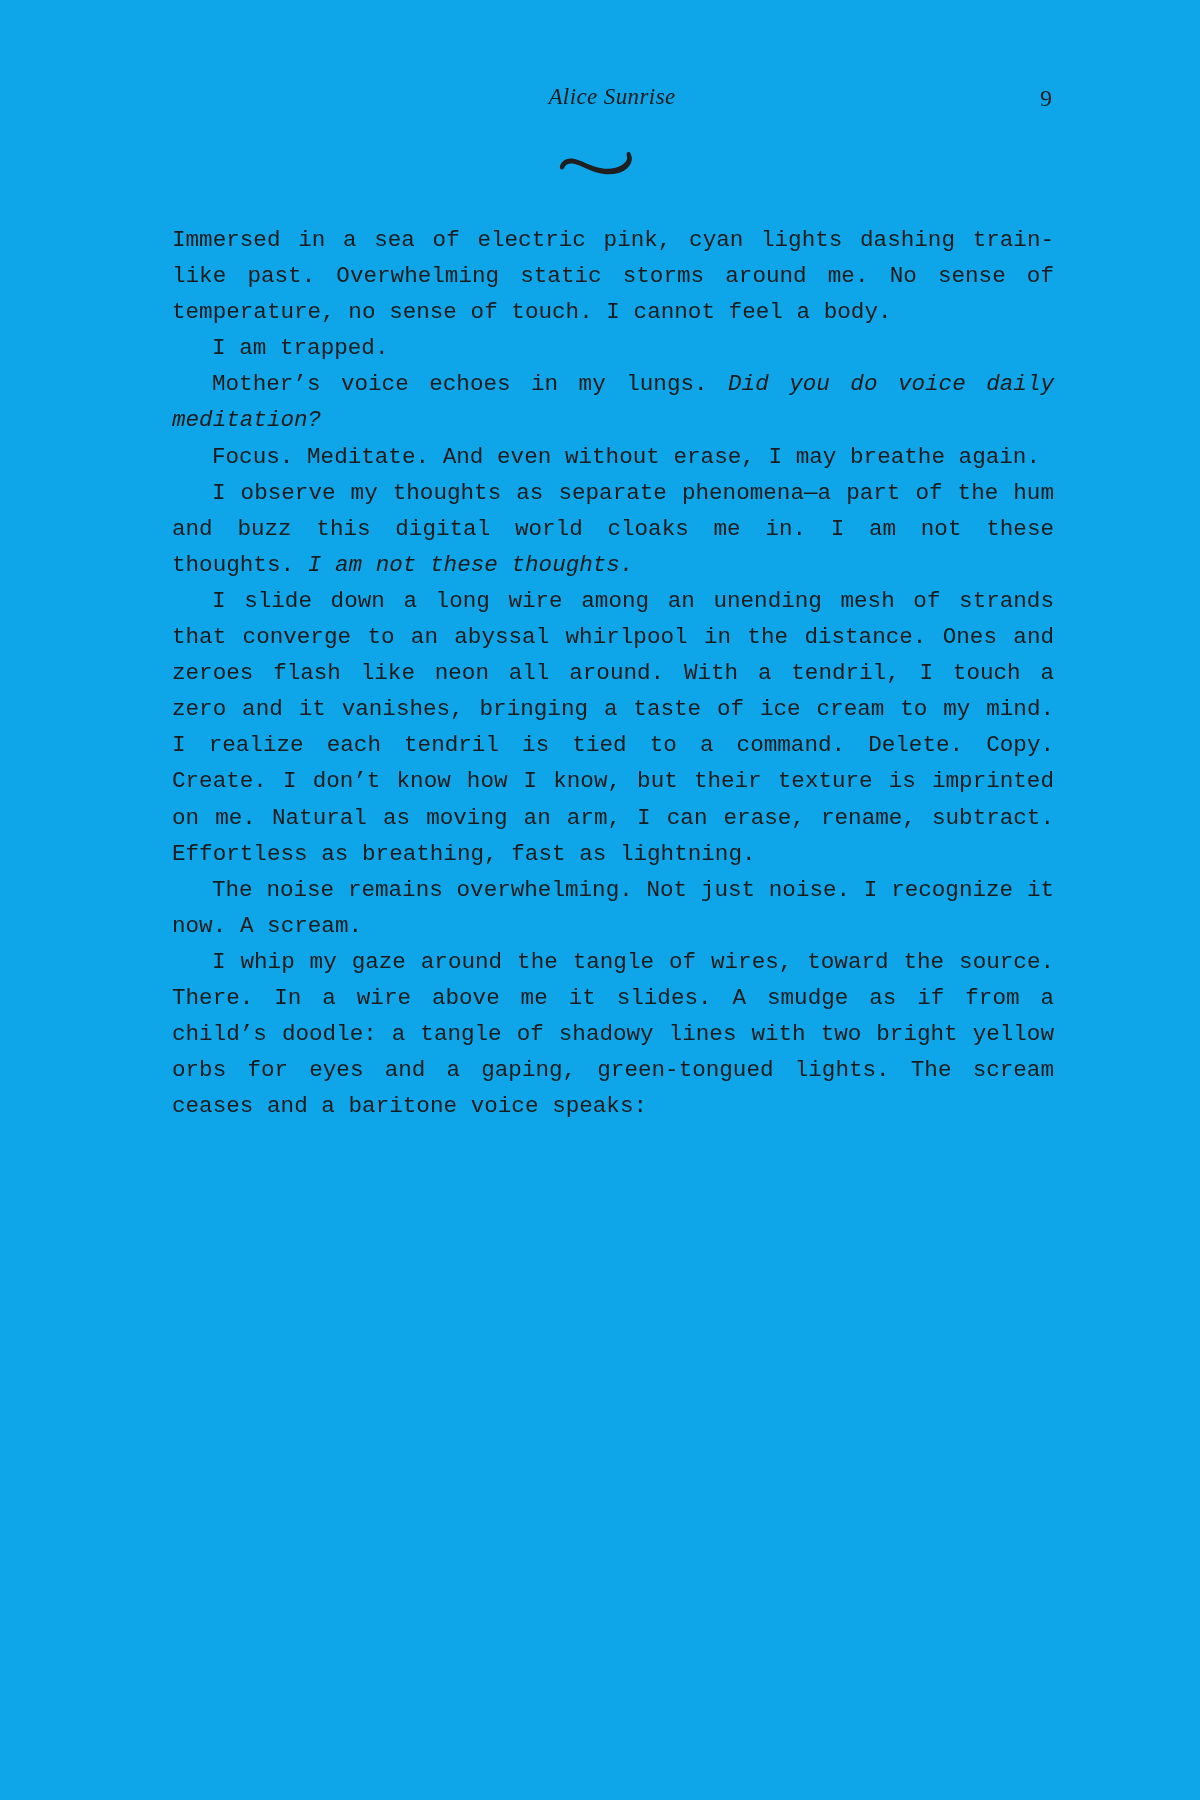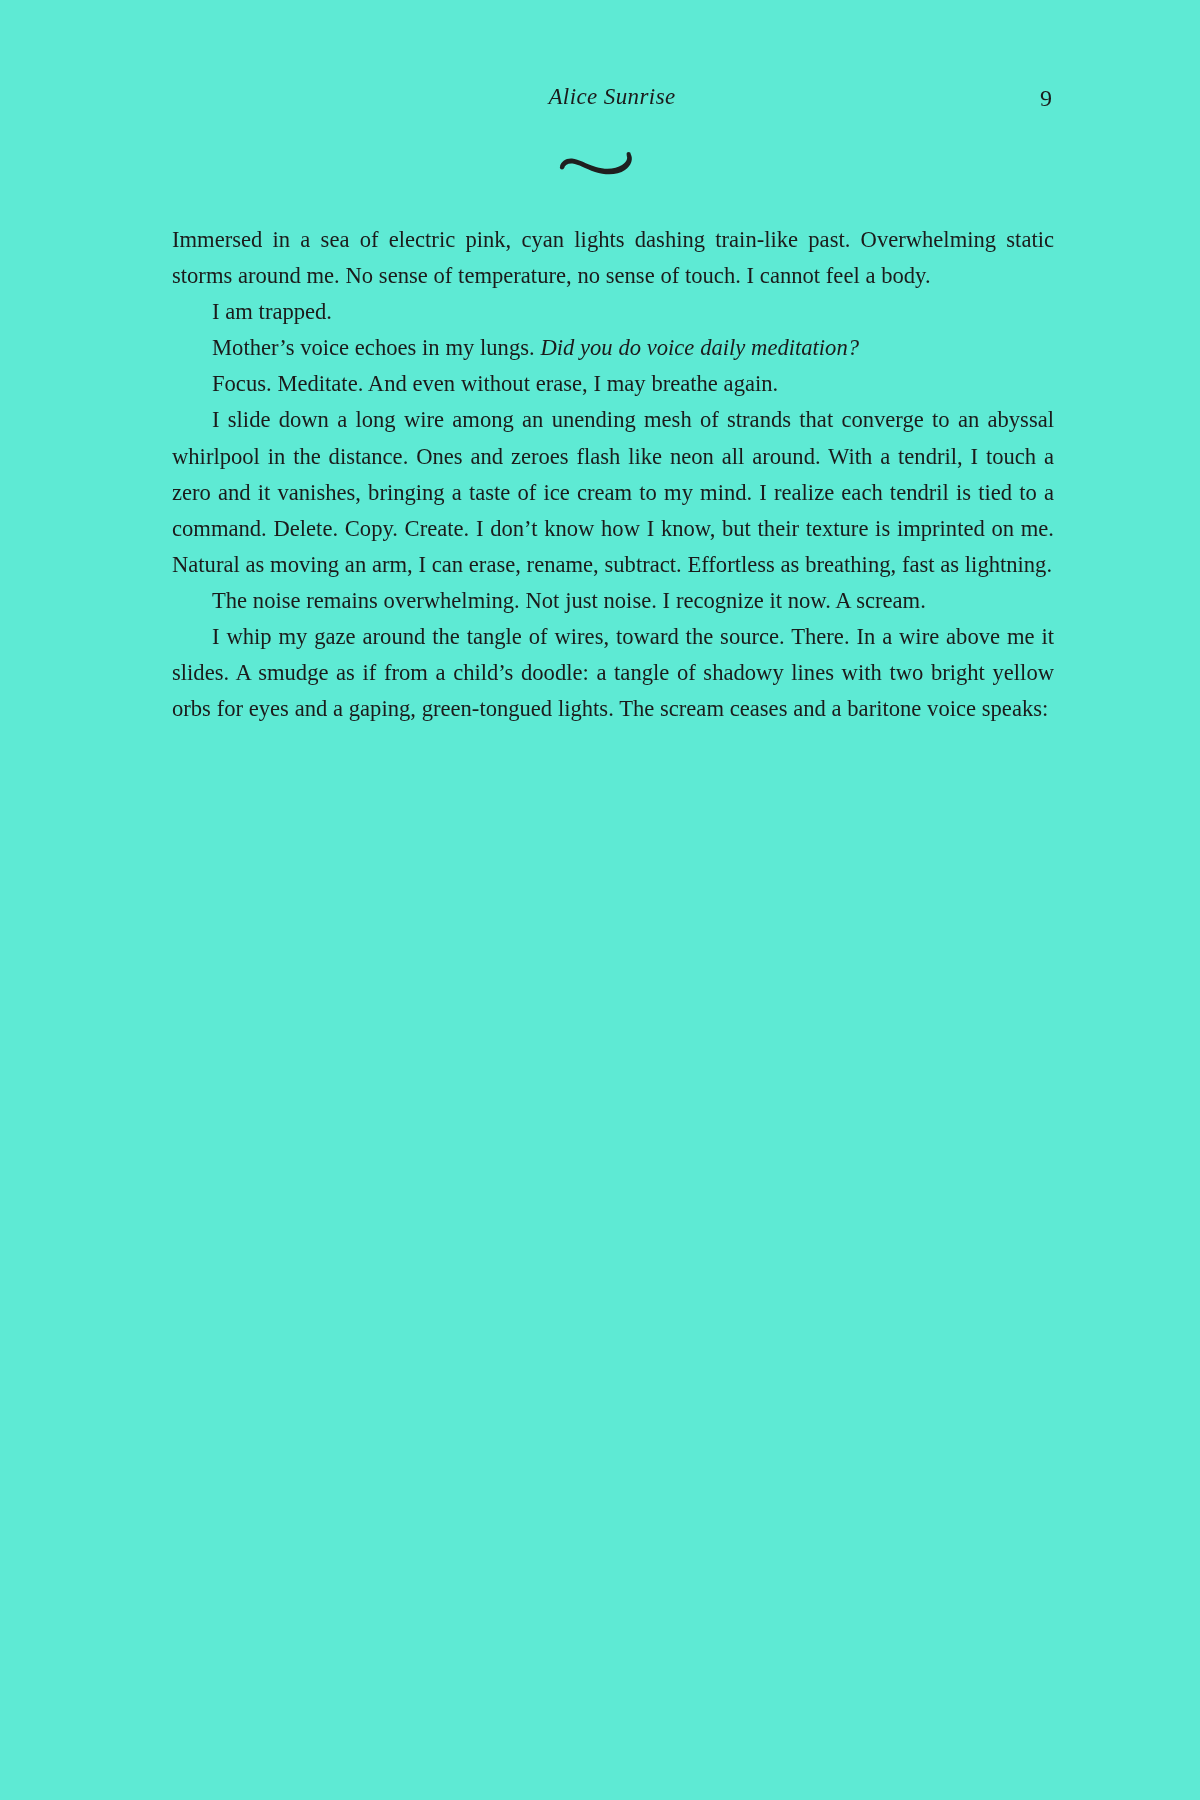--- a/index.html
+++ b/index.html
@@ -12,21 +12,21 @@
     height: 1800px;
     font-family: "Liberation Serif", "DejaVu Serif", serif;
     color: #1b1b1b;
     -webkit-font-smoothing: antialiased;
   }
 
   .page {
     position: relative;
     width: 1200px;
     height: 1800px;
-    background: #5eead4;
+    background: #0ea5e9;
     overflow: hidden;
   }
 
   
   .running-head {
     position: absolute;
     top: 82px;
     left: 172px;
     width: 880px;
     height: 36px;
@@ -63,20 +63,21 @@
     display: inline-block;
     vertical-align: middle;
   }
 
   
   .text-block {
     position: absolute;
     top: 222px;
     left: 172px;
     width: 882px;
+    font-family: Liberation Mono, monospace;
   }
   .para {
     margin: 0;
     font-size: 22.6px;
     line-height: 36.1px;
     text-align: justify;
     text-justify: inter-word;
     hyphens: none;
     color: #1b1b1b;
     word-spacing: 0.1px;
@@ -116,18 +117,19 @@
         <circle cx="10.0" cy="27.4" r="2.1" fill="#1f1f1f"></circle>
       </svg>
     </span>
   </div>
 
   <div class="text-block">
       <p class="para"><span>Immersed in a sea of electric pink, cyan lights dashing train-like past. Overwhelming static storms around me. No sense of temperature, no sense of touch. I cannot feel a body.</span></p>
       <p class="para indent"><span>I am trapped.</span></p>
       <p class="para indent"><span>Mother’s voice echoes in my lungs. </span><span class="it">Did you do voice daily meditation?</span></p>
       <p class="para indent"><span>Focus. Meditate. And even without erase, I may breathe again.</span></p>
+      <p class="para indent"><span>I observe my thoughts as separate phenomena—a part of the hum and buzz this digital world cloaks me in. I am not these thoughts. </span><span class="it">I am not these thoughts.</span></p>
       <p class="para indent"><span>I slide down a long wire among an unending mesh of strands that converge to an abyssal whirlpool in the distance. Ones and zeroes flash like neon all around. With a tendril, I touch a zero and it vanishes, bringing a taste of ice cream to my mind. I realize each tendril is tied to a command. Delete. Copy. Create. I don’t know how I know, but their texture is imprinted on me. Natural as moving an arm, I can erase, rename, subtract. Effortless as breathing, fast as lightning.</span></p>
       <p class="para indent"><span>The noise remains overwhelming. Not just noise. I recognize it now. A scream.</span></p>
       <p class="para indent"><span>I whip my gaze around the tangle of wires, toward the source. There. In a wire above me it slides. A smudge as if from a child’s doodle: a tangle of shadowy lines with two bright yellow orbs for eyes and a gaping, green-tongued lights. The scream ceases and a baritone voice speaks:</span></p>
     </div>
 
 </div>
 
 </body></html>

